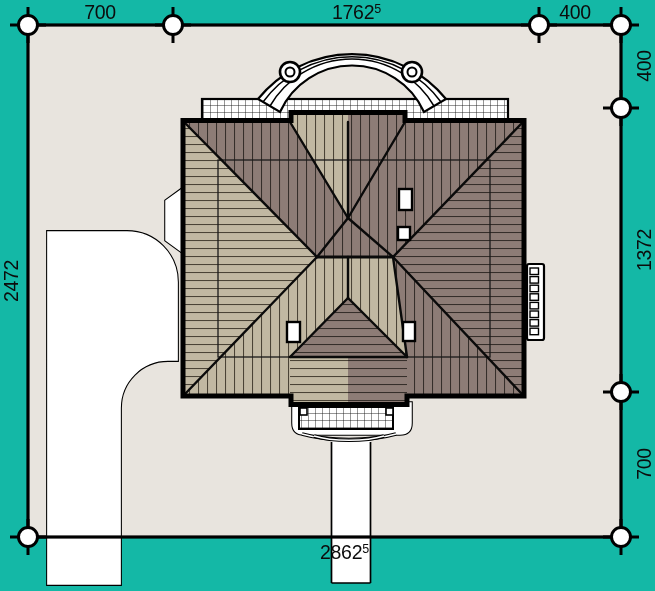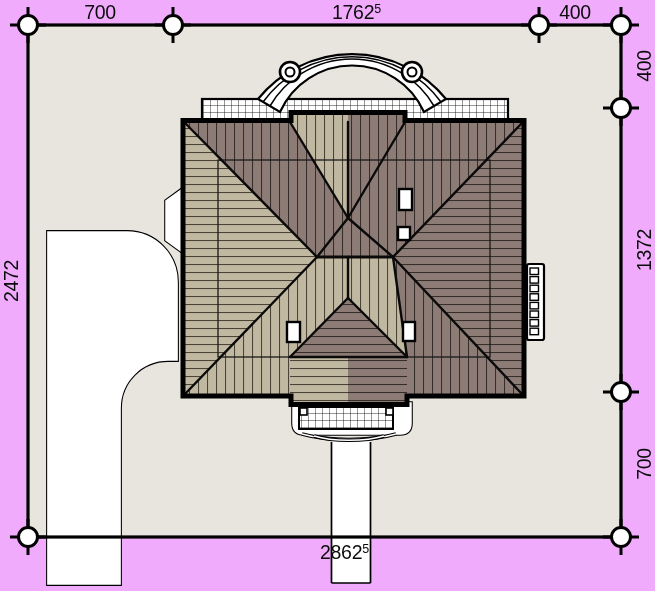--- a/index.html
+++ b/index.html
@@ -1,16 +1,16 @@
 <!DOCTYPE html>
 <html><head>
 <meta charset="utf-8">
 <style>
   html,body{margin:0;padding:0;background:#fff;}
-  .canvas{position:relative;width:655px;height:591px;background:#f0abfc;overflow:hidden;
+  .canvas{position:relative;width:655px;height:591px;background:#14b8a6;overflow:hidden;
           font-family:"Liberation Sans",sans-serif;}
   svg{position:absolute;left:0;top:0;}
   text{font-family:"Liberation Sans",sans-serif;font-size:19.5px;fill:#0c0c0c;letter-spacing:-0.3px;}
   .sup{font-size:12.5px;}
 </style>
 </head>
 <body>
 
 <div class="canvas">
 <svg width="655" height="591" viewBox="0 0 655 591">

